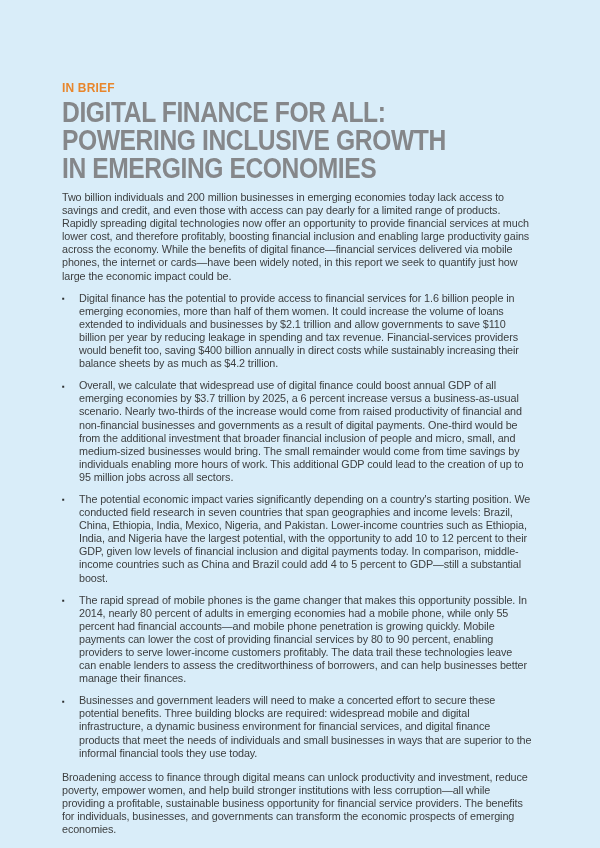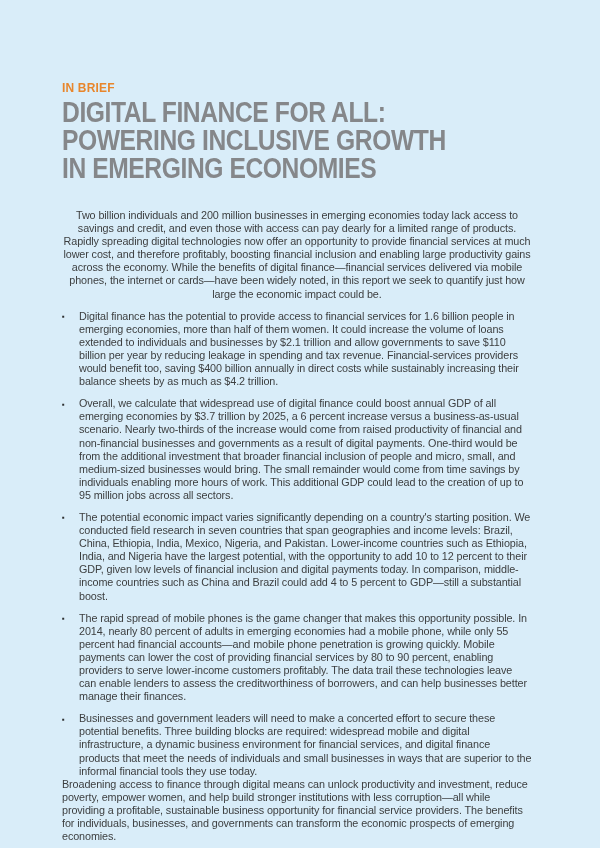--- a/index.html
+++ b/index.html
@@ -46,40 +46,40 @@
   .body-text {
     color: #3c3e3f;
     font-size: 10.8px;
     line-height: 13.1px;
     letter-spacing: -0.1px;
   }
   .para {
     margin: 0;
     padding: 0;
   }
-  .intro { margin-top: 27px; text-align: center; }
+  .intro { margin-top: 9px; }
   .bullet-list {
     list-style: none;
     margin: 0;
     padding: 0;
   }
   .bullet-item {
     display: flex;
     align-items: flex-start;
     margin-top: 9px;
   }
   .bullet-marker {
     flex: 0 0 17px;
     color: #2d2f30;
     font-size: 8px;
     line-height: 13.1px;
     padding-top: 0.5px;
   }
   .bullet-text { flex: 1; }
-  .closing { }
+  .closing { margin-top: 11px; }
 </style>
 </head>
 <body>
 
 <div class="page">
   <div class="content">
 
     <p class="kicker">IN BRIEF</p>
 
     <h1 class="title">

